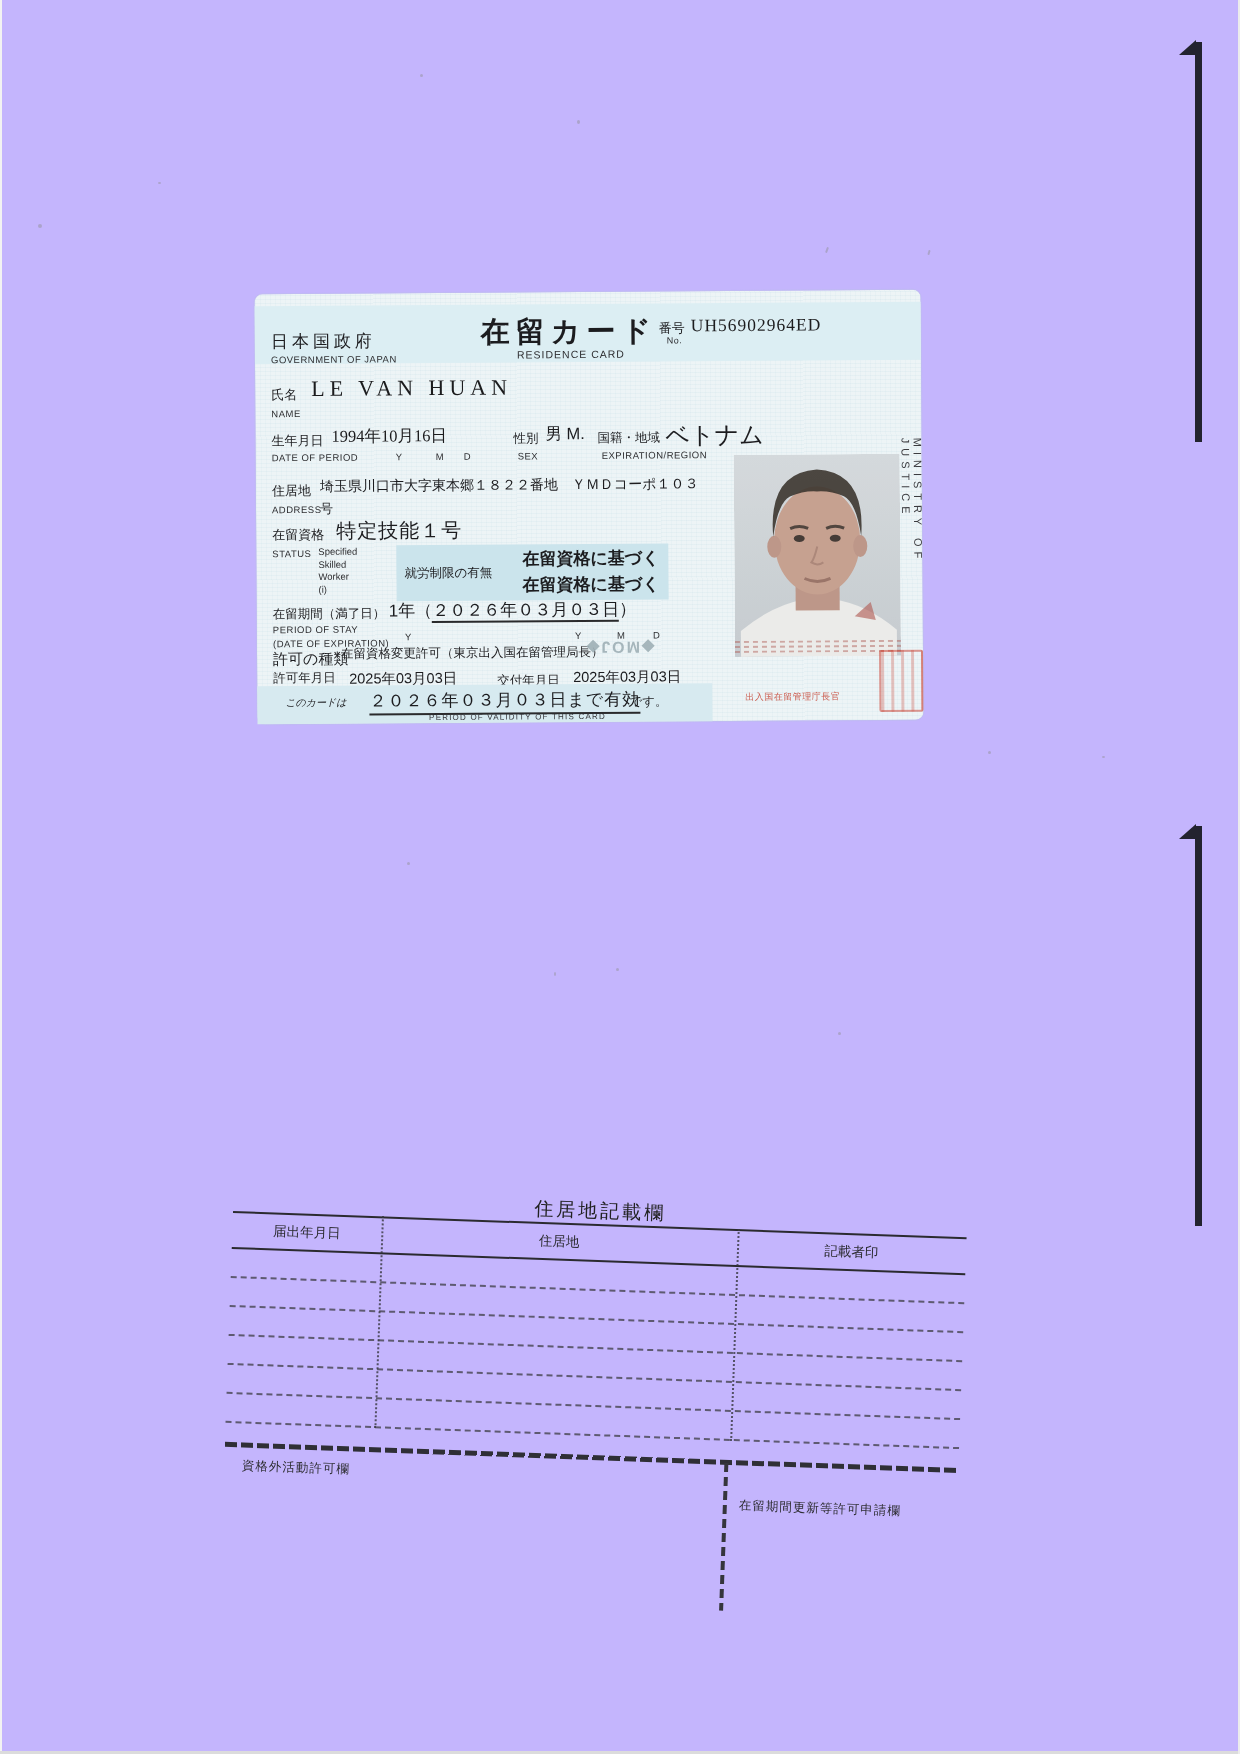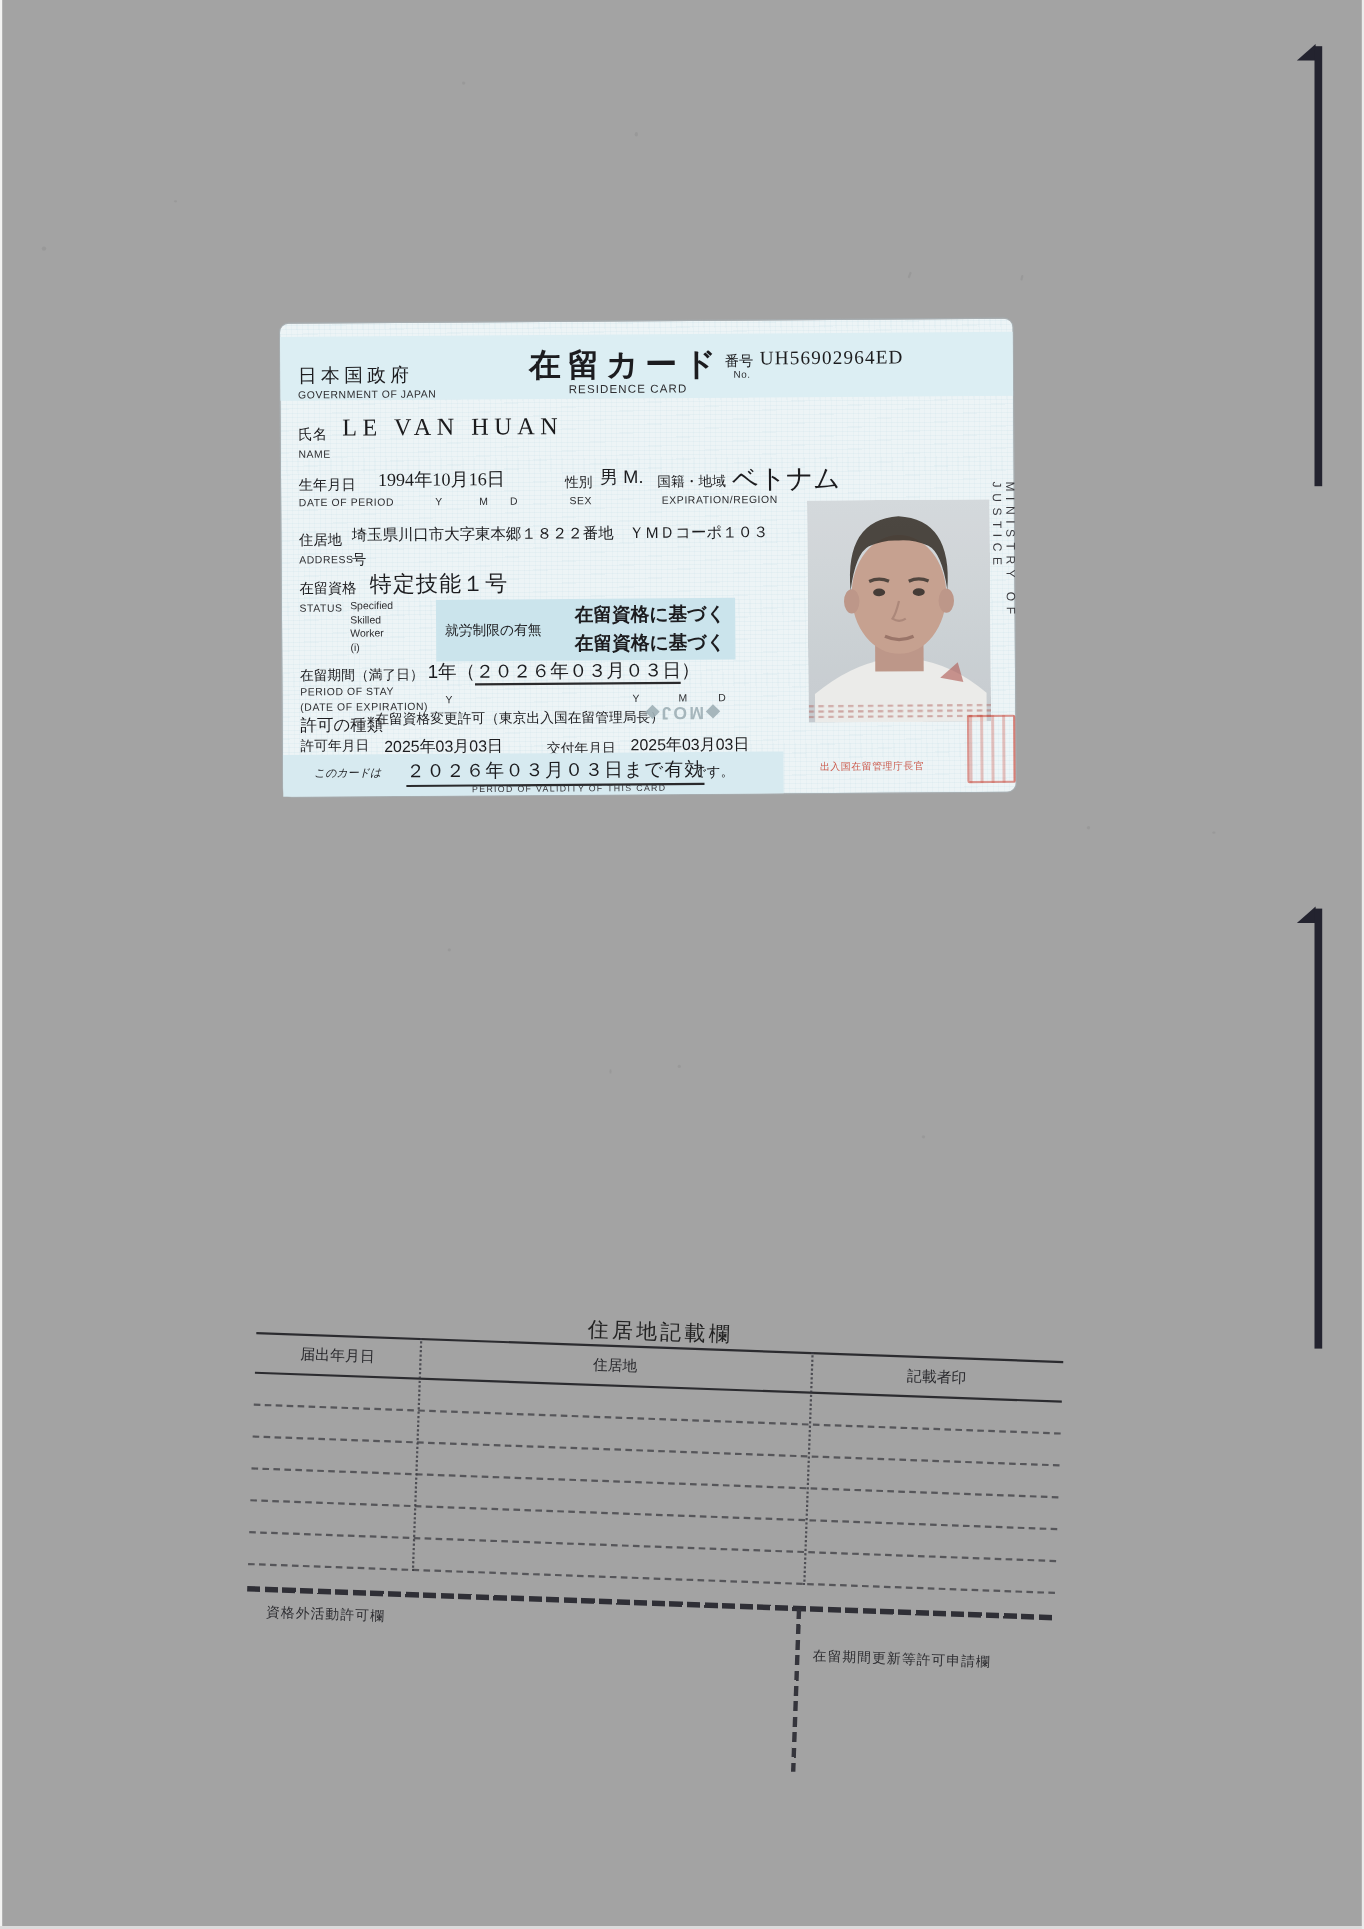--- a/index.html
+++ b/index.html
@@ -1,18 +1,18 @@
 <!DOCTYPE html>
 <html style="--card_bg: #edf4f6; --band: #dceef3; --work_box: #cbe4ec; --validity_band: #d7eaf0; --seal_red: #c63a2c;"><head>
 <meta charset="utf-8">
 <style>
   * { margin:0; padding:0; box-sizing:border-box; }
   html,body { background:#ffffff; }
   body { width:1240px; height:1754px; position:relative; font-family:"Liberation Sans",sans-serif; color:#222; }
-  .page { position:absolute; inset:0; background:#a3a3a3; overflow:hidden;
+  .page { position:absolute; inset:0; background:#c4b5fd; overflow:hidden;
           box-shadow: inset -2px 0 0 #ececec, inset 0 -3px 0 #dcdcdc, inset 2px 0 0 #f3f3f2; text-decoration: underline; }
   .abs { position:absolute; }
 
   
   .card-front { position:absolute; left:256px; top:292px; width:666px; height:430px;
     background:var(--card_bg,#edf4f6);
     background-image:
       repeating-linear-gradient(0deg, rgba(120,180,200,.07) 0 1px, transparent 1px 4px),
       repeating-linear-gradient(90deg, rgba(120,180,200,.05) 0 1px, transparent 1px 5px);
     border-radius:8px; transform:rotate(-0.4deg); box-shadow:0 0 0 1px rgba(180,205,215,.25); }
@@ -75,21 +75,21 @@
     <div class="abs en" style="left:262px;top:56px;font-size:10.5px;letter-spacing:1px;">RESIDENCE CARD</div>
     <div class="abs jp" style="left:404px;top:28px;font-size:13px;">番号</div>
     <div class="abs en" style="left:412px;top:44px;font-size:9px;">No.</div>
     <div class="abs serif" style="left:436px;top:24px;font-size:17.5px;letter-spacing:1px;color:#1d1d1f;">UH56902964ED</div>
 
     <div class="abs jp" style="left:16px;top:92px;font-size:13px;">氏名</div>
     <div class="abs serif" style="left:56px;top:82px;font-size:22px;letter-spacing:5px;color:#1b1b1d;">LE VAN HUAN</div>
     <div class="abs en" style="left:16px;top:114px;font-size:9.5px;">NAME</div>
 
     <div class="abs jp" style="left:16px;top:138px;font-size:13px;">生年月日</div>
-    <div class="abs serif" style="left:88px;top:132px;font-size:16.5px;color:#1b1b1d;">1994年10月16日</div>
+    <div class="abs serif" style="left:76px;top:132px;font-size:16.5px;color:#1b1b1d;">1994年10月16日</div>
     <div class="abs en" style="left:16px;top:158px;font-size:9.5px;">DATE OF PERIOD</div>
     <span class="abs en" style="left:140px;top:158px;font-size:9.5px;">Y</span>
     <span class="abs en" style="left:180px;top:158px;font-size:9.5px;">M</span>
     <span class="abs en" style="left:208px;top:158px;font-size:9.5px;">D</span>
     <div class="abs jp" style="left:258px;top:138px;font-size:12.5px;">性別</div>
     <div class="abs jp" style="left:290px;top:131px;font-size:16.5px;">男 M.</div>
     <div class="abs en" style="left:262px;top:158px;font-size:9.5px;">SEX</div>
     <div class="abs jp" style="left:342px;top:138px;font-size:12.5px;">国籍・地域</div>
     <div class="abs jp" style="left:410px;top:128px;font-size:24px;">ベトナム</div>
     <div class="abs en" style="left:346px;top:158px;font-size:9.5px;">EXPIRATION/REGION</div>

